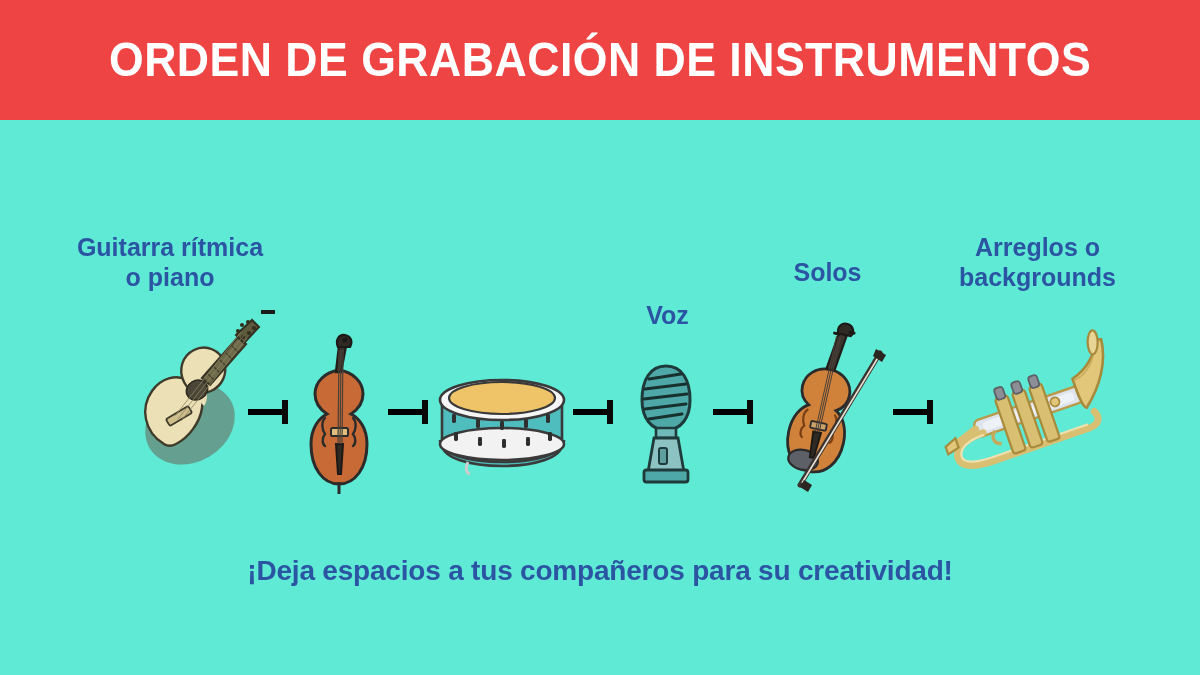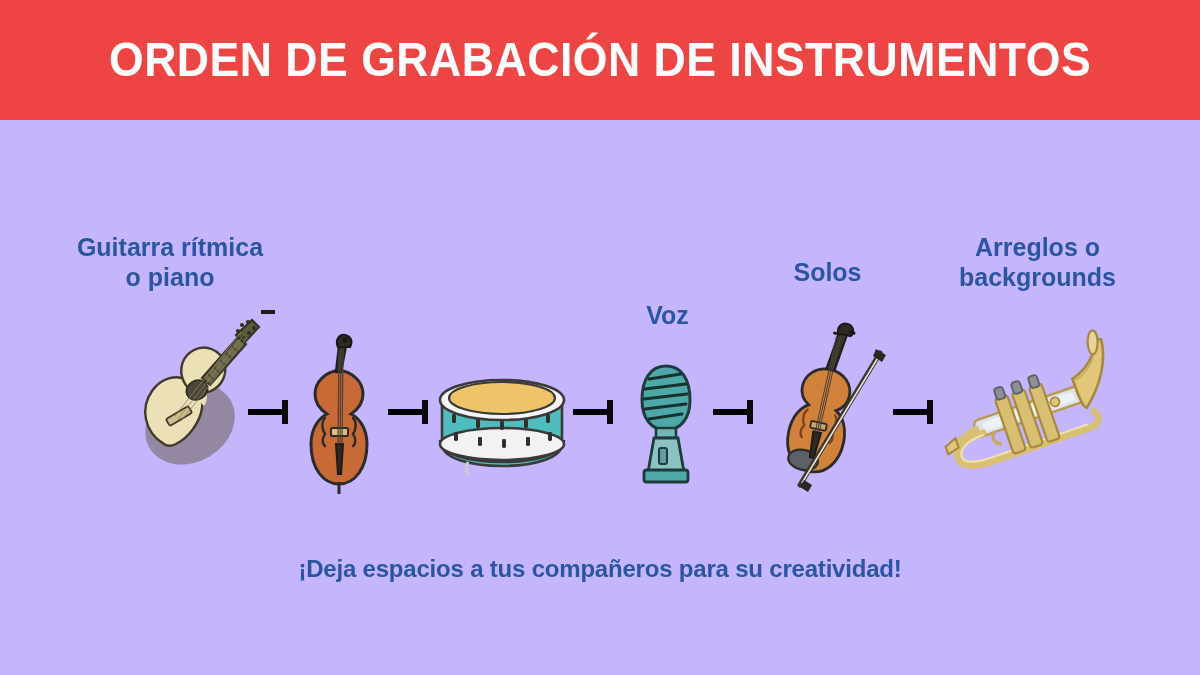--- a/index.html
+++ b/index.html
@@ -38,21 +38,21 @@
     line-height: 1;
   }
 
   
   #slide-body {
     position: absolute;
     left: 0;
     top: 120px;
     width: 1200px;
     height: 555px;
-    background: #c4b5fd;
+    background: #5eead4;
   }
 
   
   .flow-label {
     position: absolute;
     color: #2b55a3;
     font-family: "Liberation Sans", sans-serif;
     font-weight: bold;
     font-size: 25px;
     line-height: 1.18;
@@ -100,21 +100,21 @@
   
   #caption {
     position: absolute;
     left: 0;
     top: 555px;
     width: 1200px;
     text-align: center;
     color: #2b55a3;
     font-family: "Liberation Sans", sans-serif;
     font-weight: bold;
-    font-size: 24px;
+    font-size: 28px;
     letter-spacing: -0.2px;
     white-space: nowrap;
   }
 </style>
 </head>
 <body>
 
 <div id="title-band">
   <div id="title-text">ORDEN DE GRABACIÓN DE INSTRUMENTOS</div>
 </div>

